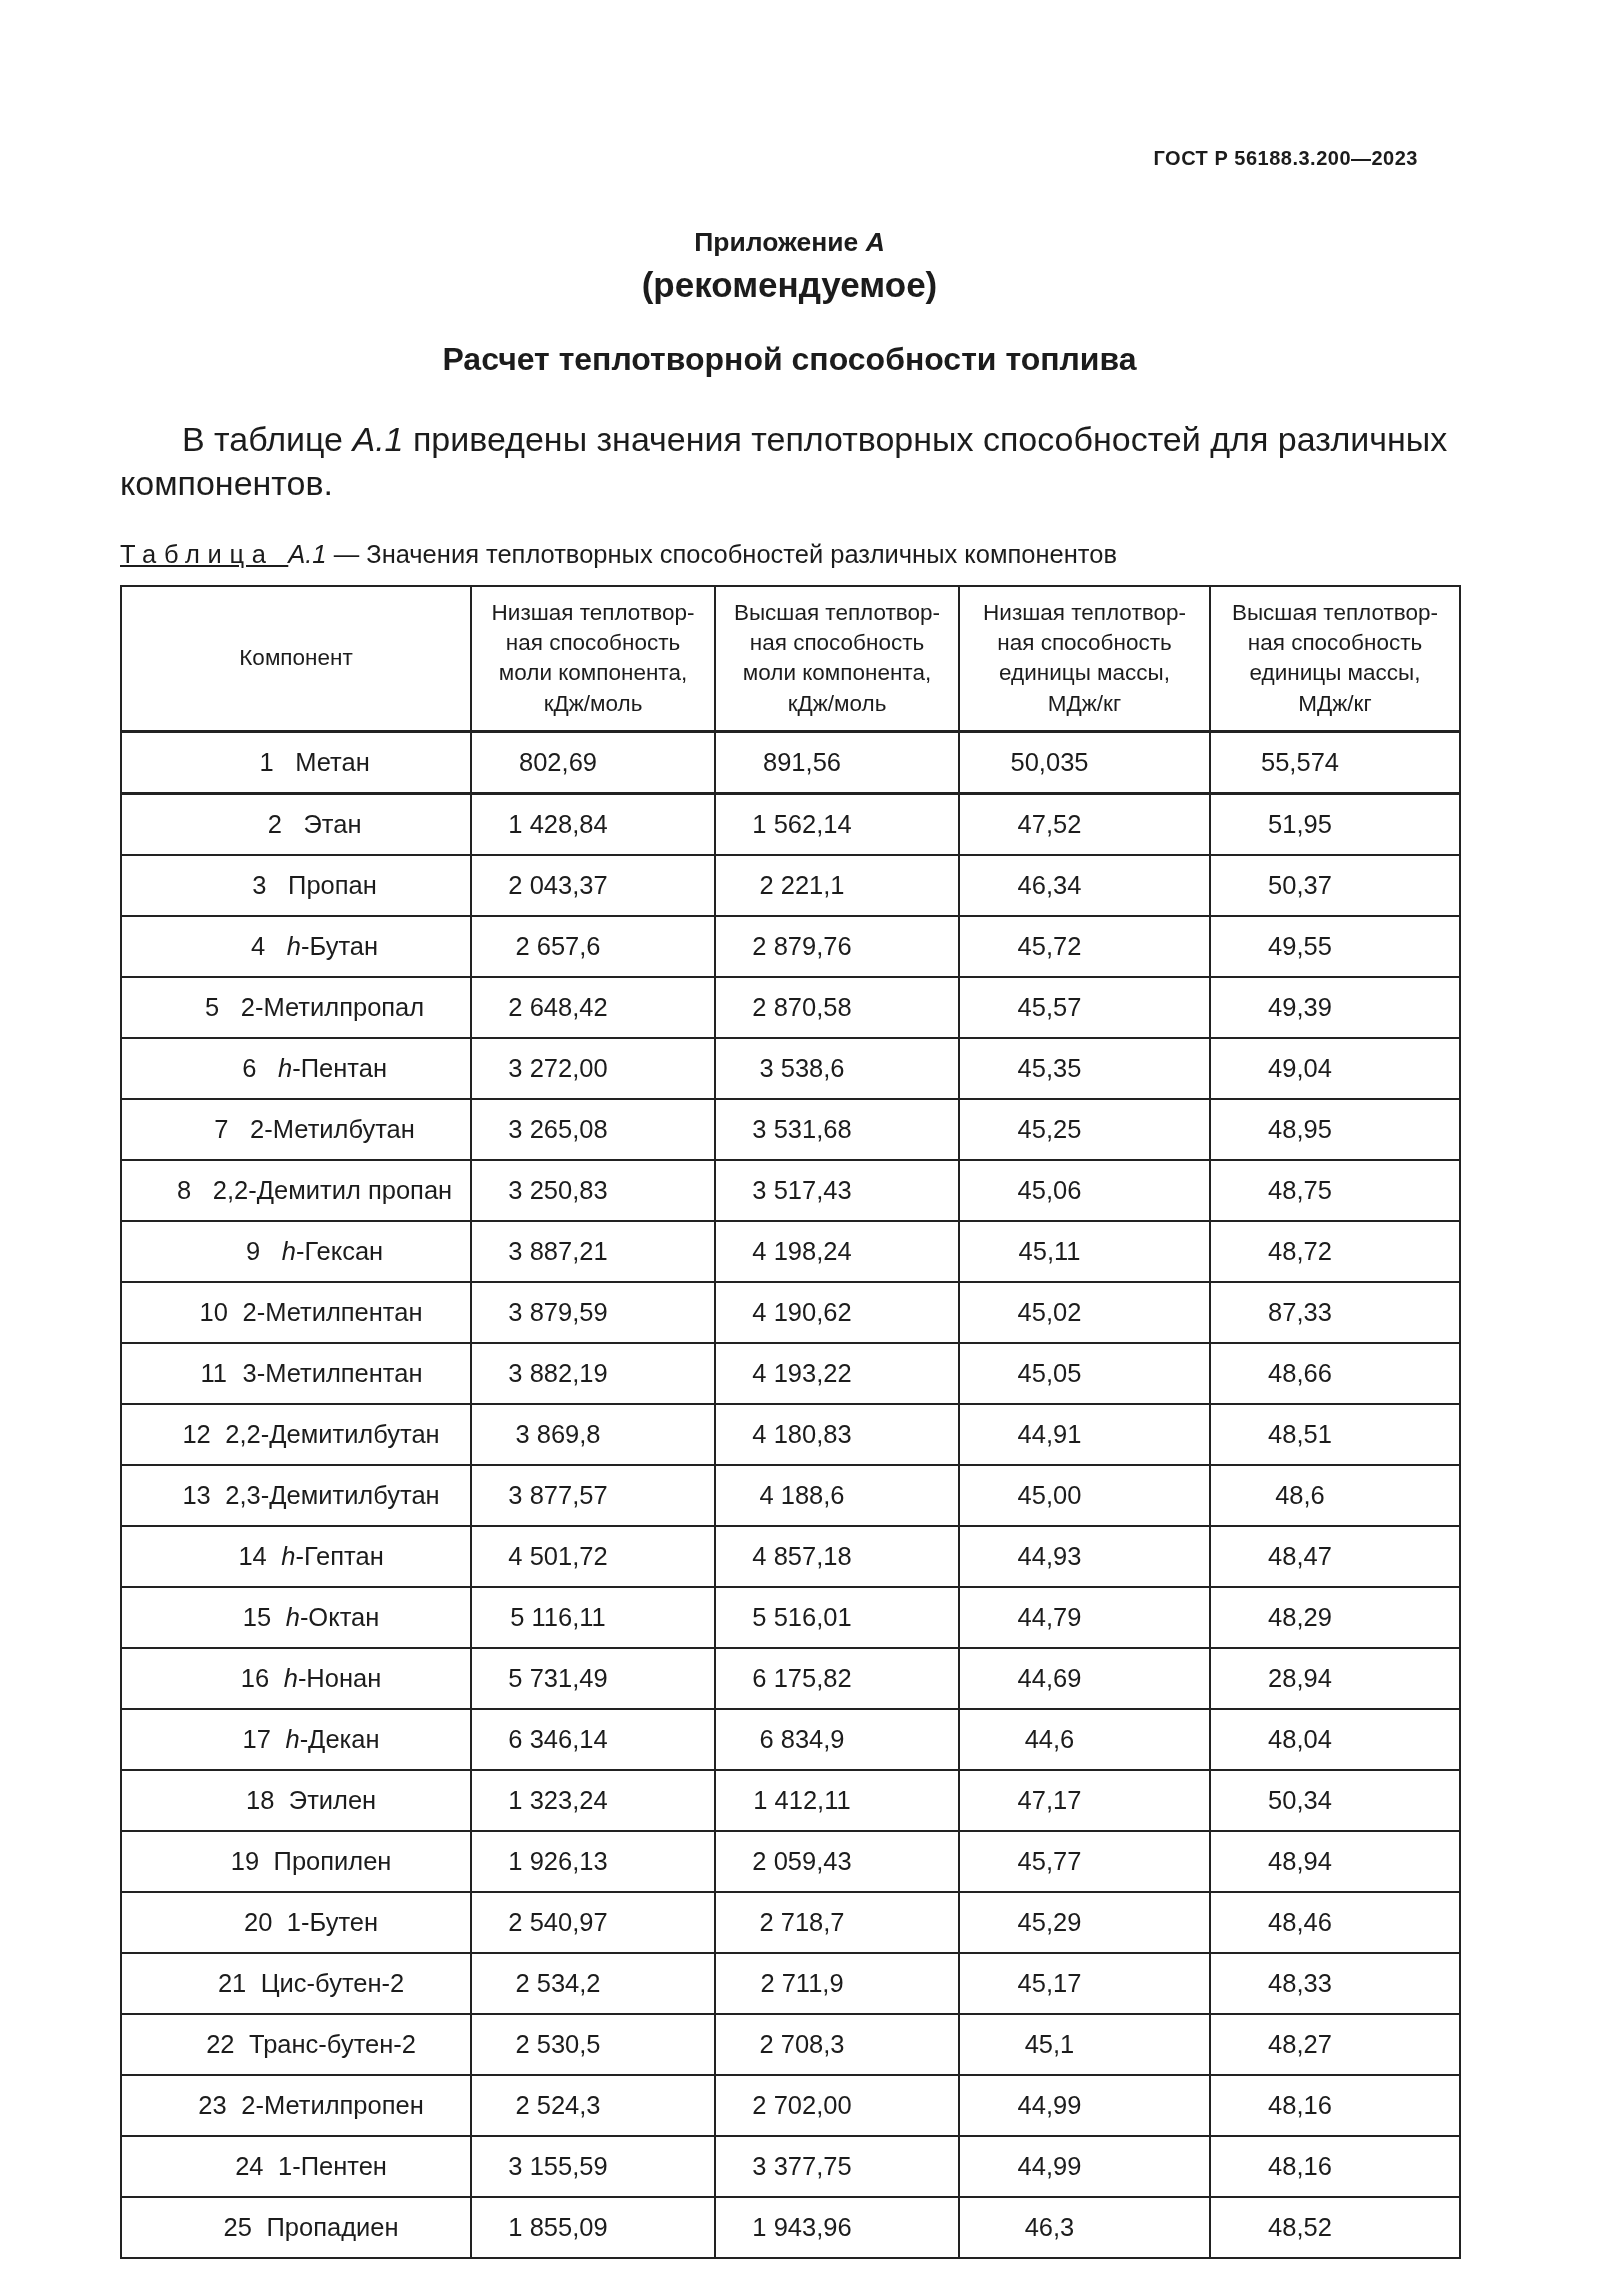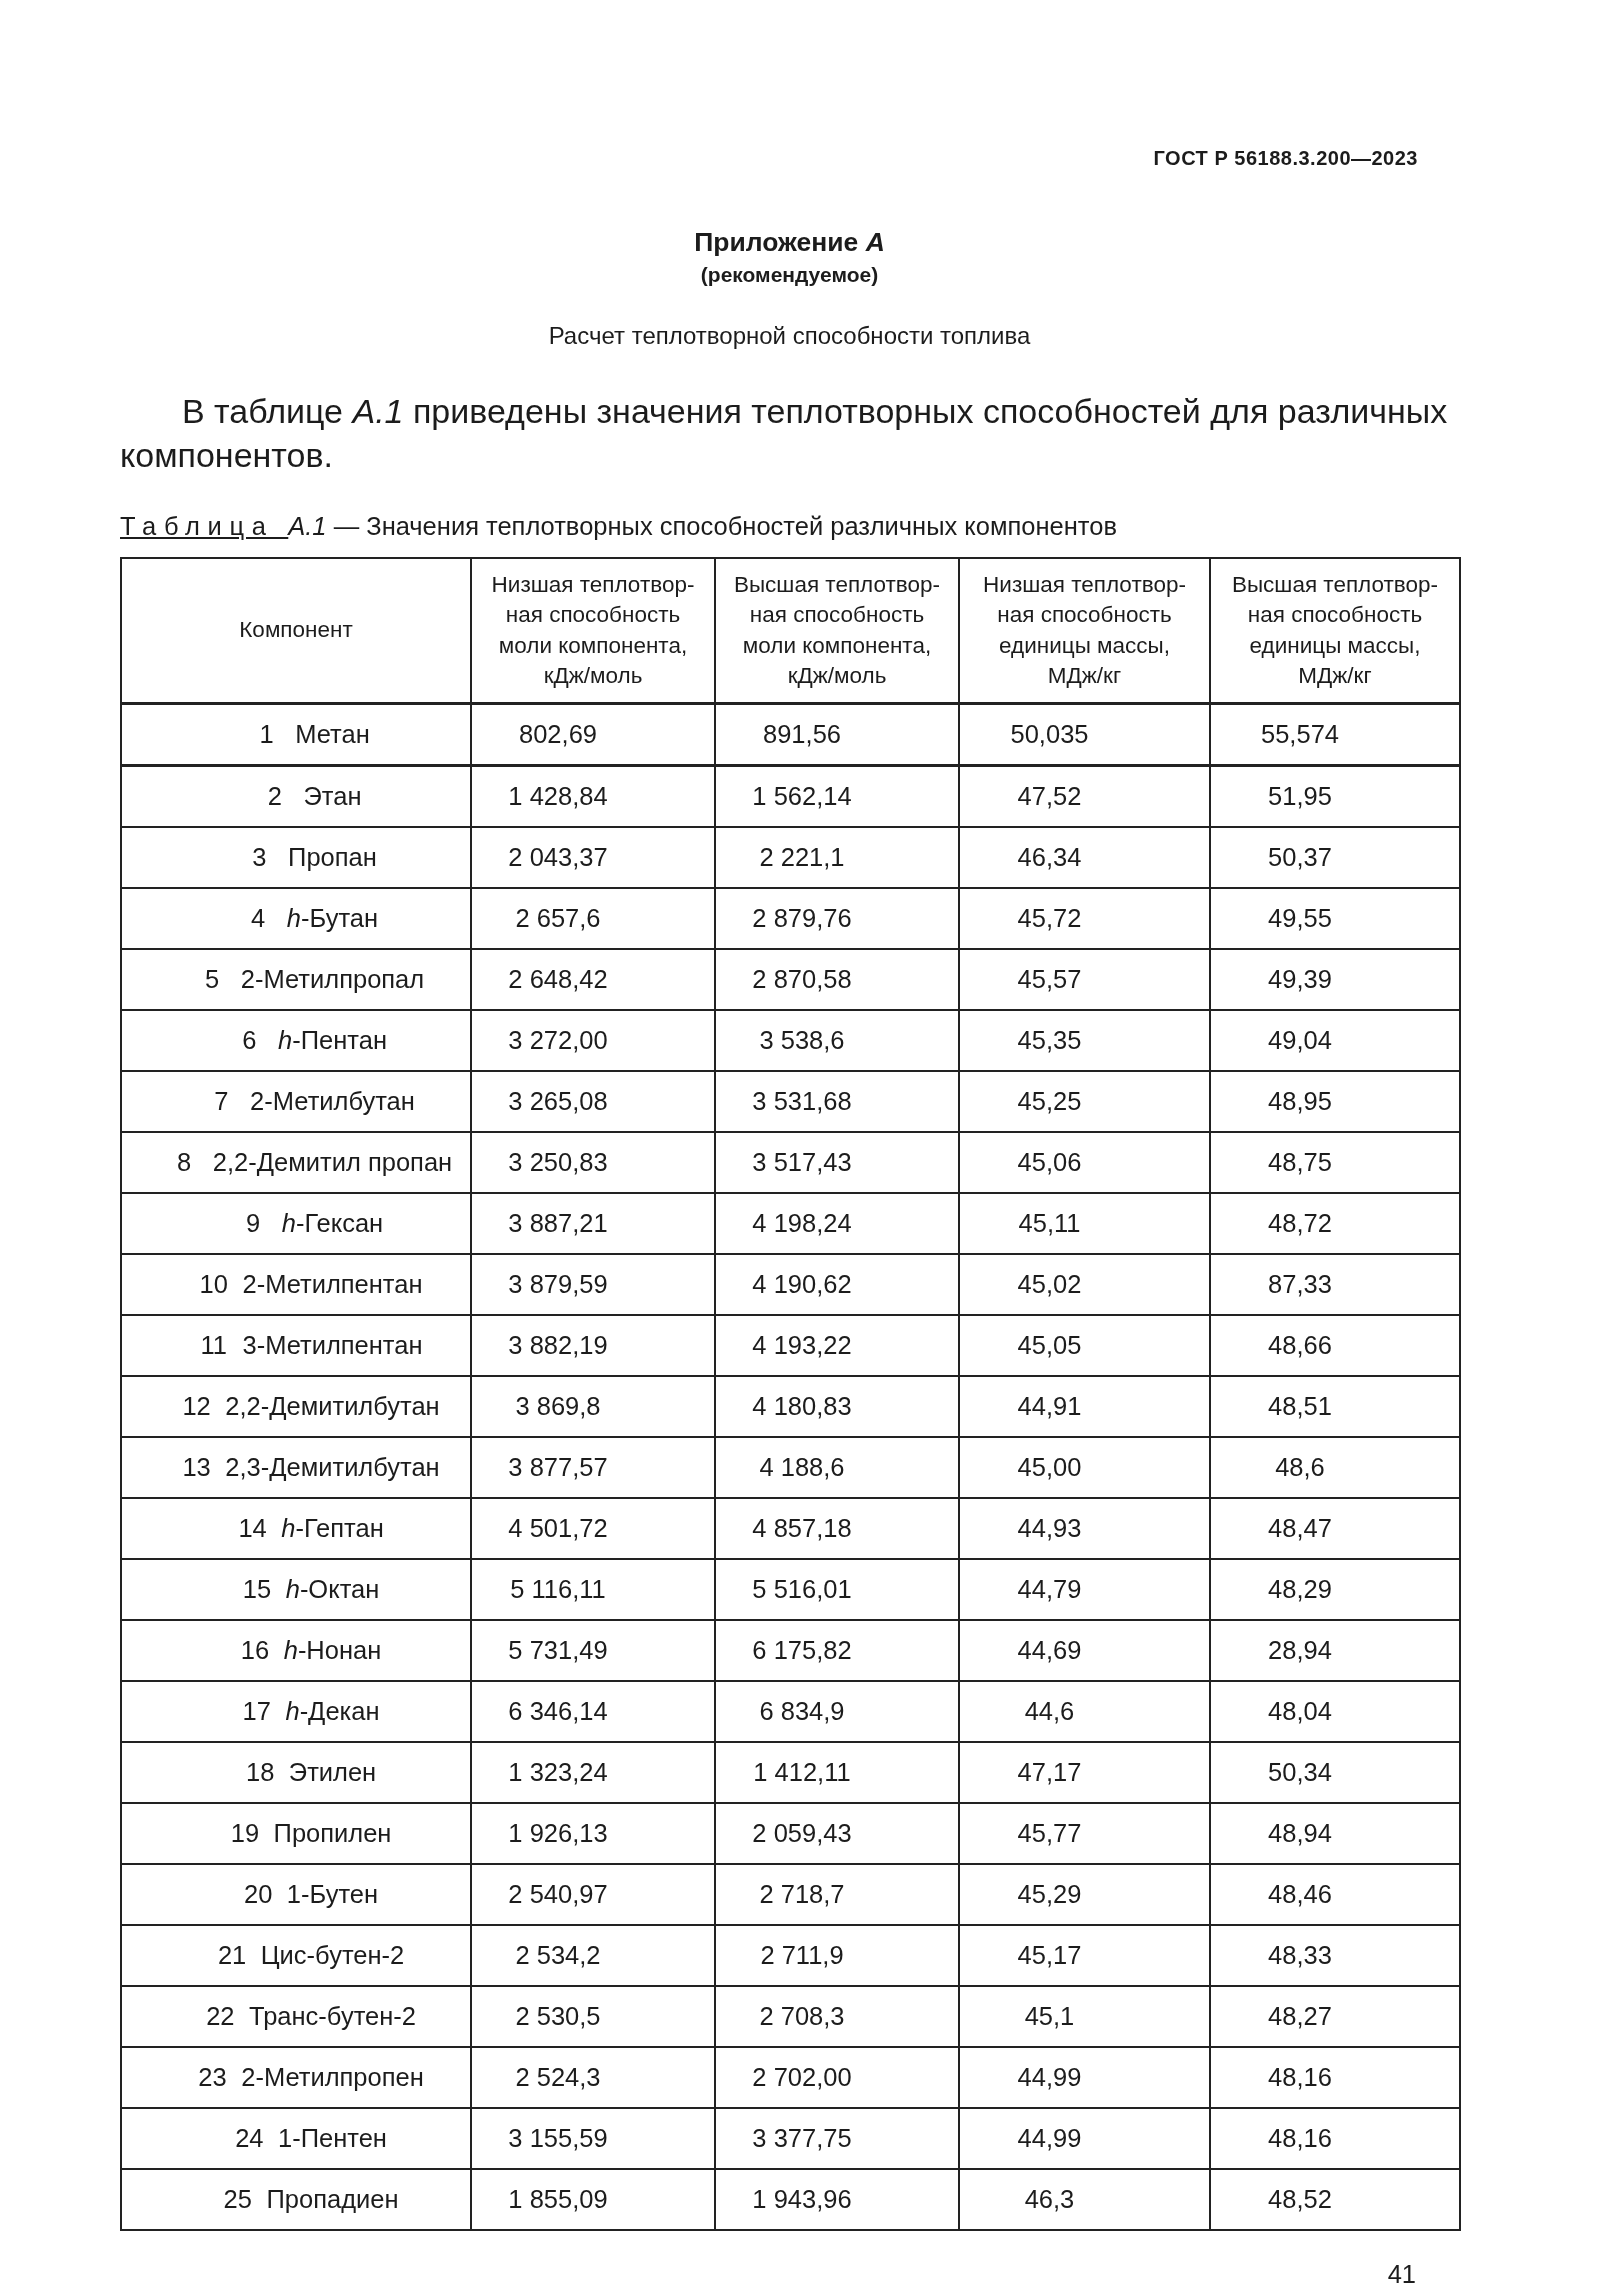--- a/index.html
+++ b/index.html
@@ -11,23 +11,23 @@
   .content{
     position:absolute;left:120px;top:0;width:1339px;
   }
   .doc-code{
     margin-top:147px;text-align:right;padding-right:41px;
     font-weight:bold;font-size:20px;letter-spacing:0.5px;
   }
   .appendix{
     margin-top:55px;text-align:center;font-weight:bold;font-size:26.5px;line-height:1.35;
   }
-  .appendix-note{text-align:center;font-weight:bold;font-size:21px;line-height:1.35;}
+  .appendix-note{text-align:center;font-weight:bold;font-size:35px;line-height:1.35;}
   .doc-title{
-    margin-top:33px;text-align:center;font-weight:normal;font-size:24px;
+    margin-top:33px;text-align:center;font-weight:bold;font-size:32px;
   }
   .intro{
     margin-top:39px;font-size:34px;text-indent:62px;line-height:1.3;
   }
   .tbl-caption{
     margin-top:35px;font-size:25.5px;
   }
   .tbl-caption .cap-label{letter-spacing:.30em;text-decoration:underline;}
   table{
     margin-top:15.7px;width:1339px;border-collapse:collapse;table-layout:fixed;

